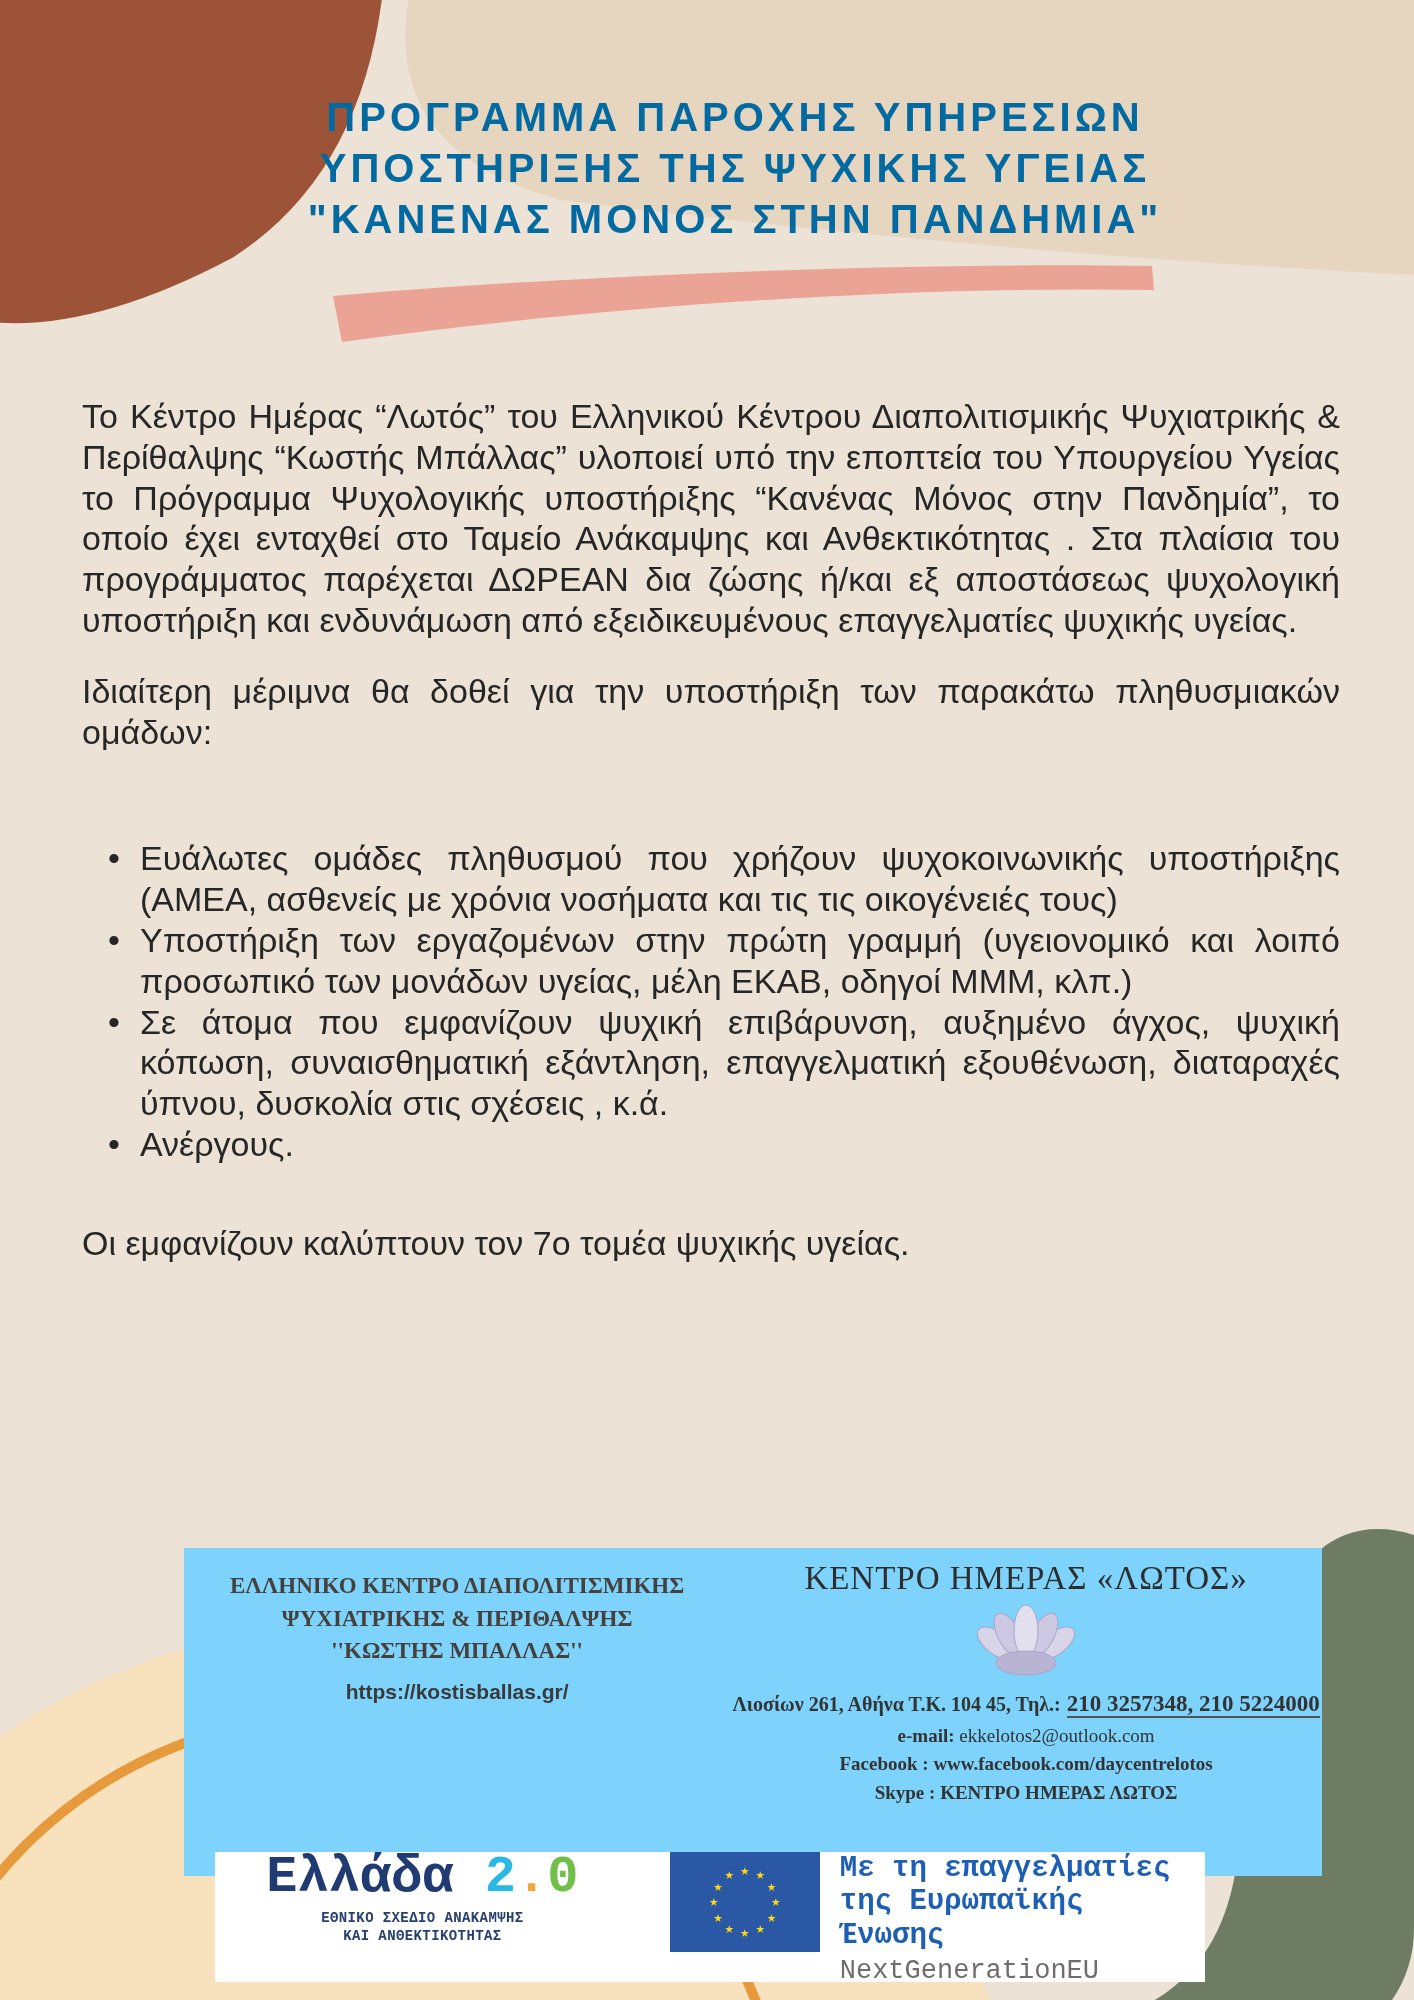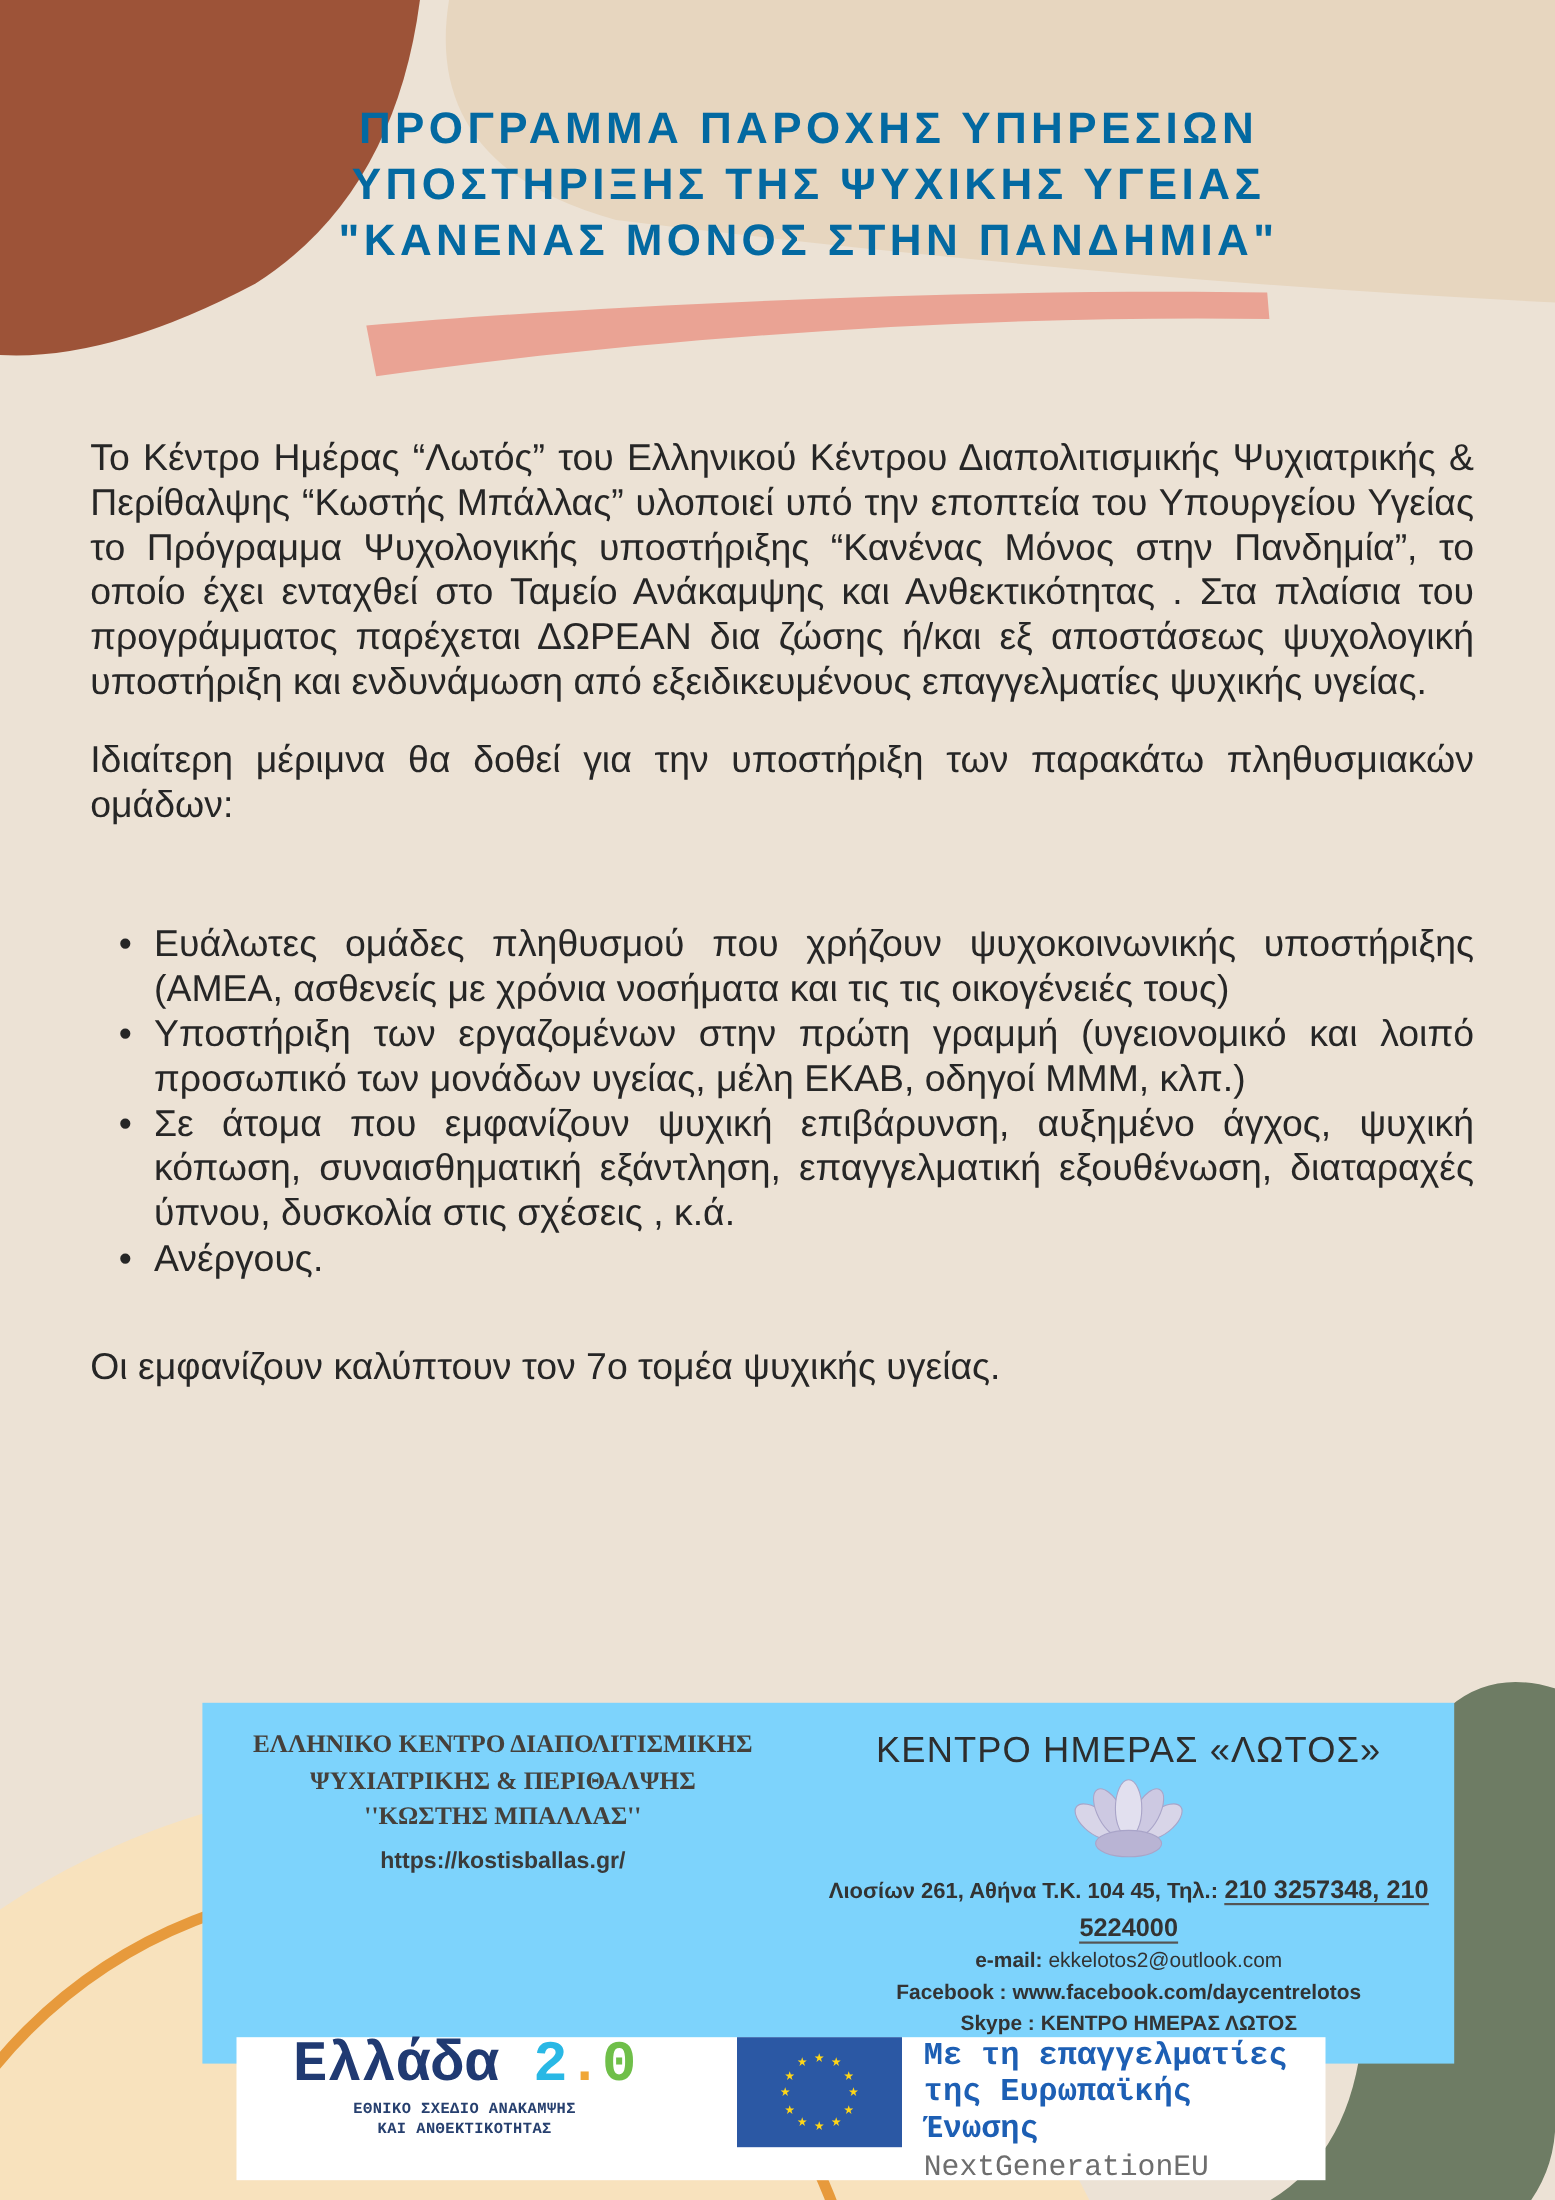--- a/index.html
+++ b/index.html
@@ -18,21 +18,21 @@
   ul.groups li{position:relative;padding-left:32px;text-align:justify;margin:0;}
   ul.groups li::before{content:"•";position:absolute;left:0;top:0;}
   .closing{margin-top:58px !important;}
 
   
   .card{position:absolute;left:140px;top:1548px;width:1138px;height:328px;background:#7dd3fc;z-index:2;display:flex;margin-left:44px;}
   .card-left{width:48%;display:flex;flex-direction:column;align-items:center;padding-top:22px;box-sizing:border-box;}
   .org-name{font-family:"Liberation Serif",serif;font-weight:bold;color:#45403b;font-size:23px;line-height:1.42;text-align:center;}
   .psi-logo{margin-top:10px;width:104px;height:128px;background:#b7292c;border:4px solid #f0ece2;border-radius:10px;display:flex;align-items:center;justify-content:center;color:#fff;font-family:"Liberation Serif",serif;font-weight:bold;font-size:74px;letter-spacing:-5px;line-height:1;}
   .website{margin-top:12px;font-weight:bold;color:#3a3a3a;font-size:21px;}
-  .card-right{width:52%;display:flex;flex-direction:column;align-items:center;padding-top:24px;box-sizing:border-box;}
+  .card-right{width:52%;display:flex;flex-direction:column;align-items:center;padding-top:12px;box-sizing:border-box;font-family:Liberation Serif, serif;}
   .lotus-title{font-size:33px;color:#2d2d2d;letter-spacing:1px;}
   .lotus{margin-top:4px;}
   .contact{margin-top:6px;text-align:center;color:#333;font-size:19px;line-height:1.5;}
   .tel-label{font-weight:bold;font-size:20px;margin-right:6px;}
   .phones{font-weight:bold;font-size:23px;border-bottom:2px solid #555;}
   .email-label{font-weight:bold;}
   .contact .plain{font-weight:normal;}
   .fb,.skype{font-weight:bold;}
 
   

